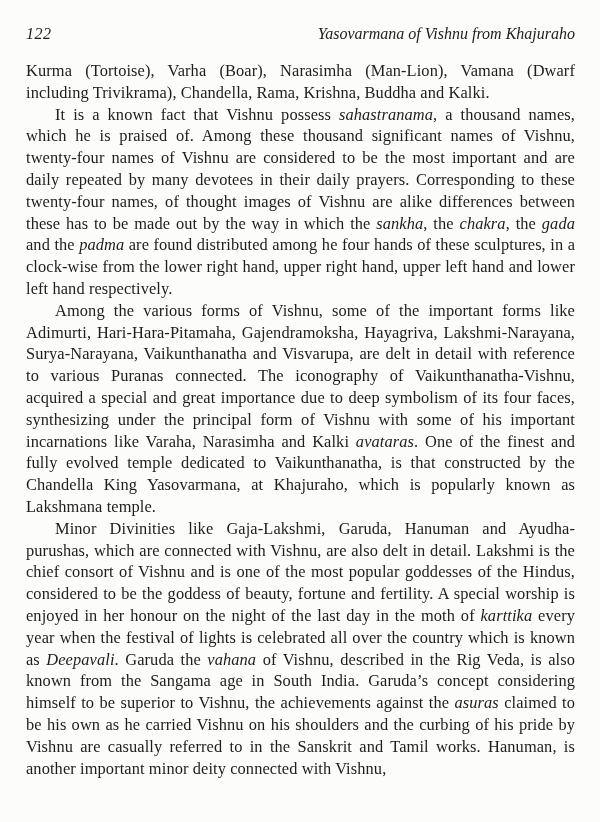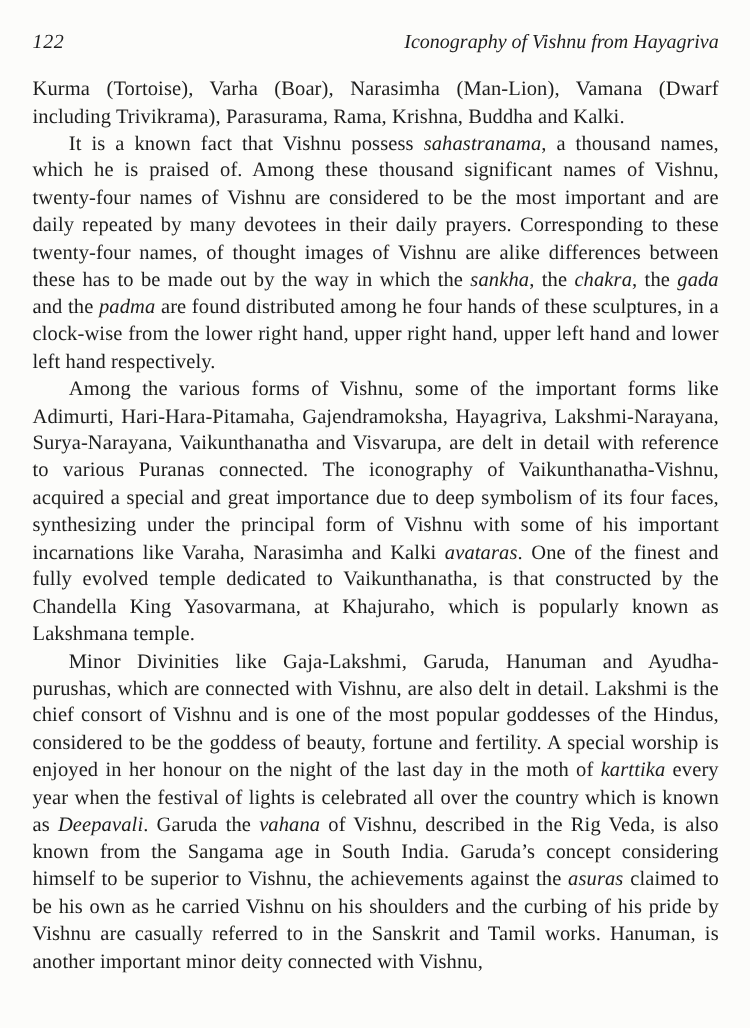--- a/index.html
+++ b/index.html
@@ -51,21 +51,21 @@
   }
   .body-text em {
   }
 </style>
 </head>
 <body>
 
 <div class="page">
   <header class="running-head">
     <span class="page-number">122</span>
-    <span class="running-title">Iconography of Vishnu from Hayagriva</span>
+    <span class="running-title">Yasovarmana of Vishnu from Khajuraho</span>
   </header>
   <main class="body-text">
-      <p><span>Kurma (Tortoise), Varha (Boar), Narasimha (Man-Lion), Vamana (Dwarf including Trivikrama), Parasurama, Rama, Krishna, Buddha and Kalki.</span></p>
+      <p><span>Kurma (Tortoise), Varha (Boar), Narasimha (Man-Lion), Vamana (Dwarf including Trivikrama), Chandella, Rama, Krishna, Buddha and Kalki.</span></p>
       <p class="indent"><span>It is a known fact that Vishnu possess </span><em>sahastranama</em><span>, a thousand names, which he is praised of. Among these thousand significant names of Vishnu, twenty-four names of Vishnu are considered to be the most important and are daily repeated by many devotees in their daily prayers. Corresponding to these twenty-four names, of thought images of Vishnu are alike differences between these has to be made out by the way in which the </span><em>sankha</em><span>, the </span><em>chakra</em><span>, the </span><em>gada</em><span> and the </span><em>padma</em><span> are found distributed among he four hands of these sculptures, in a clock-wise from the lower right hand, upper right hand, upper left hand and lower left hand respectively.</span></p>
       <p class="indent"><span>Among the various forms of Vishnu, some of the important forms like Adimurti, Hari-Hara-Pitamaha, Gajendramoksha, Hayagriva, Lakshmi-Narayana, Surya-Narayana, Vaikunthanatha and Visvarupa, are delt in detail with reference to various Puranas connected. The iconography of Vaikunthanatha-Vishnu, acquired a special and great importance due to deep symbolism of its four faces, synthesizing under the principal form of Vishnu with some of his important incarnations like Varaha, Narasimha and Kalki </span><em>avataras</em><span>. One of the finest and fully evolved temple dedicated to Vaikunthanatha, is that constructed by the Chandella King Yasovarmana, at Khajuraho, which is popularly known as Lakshmana temple.</span></p>
       <p class="indent"><span>Minor Divinities like Gaja-Lakshmi, Garuda, Hanuman and Ayudha-purushas, which are connected with Vishnu, are also delt in detail. Lakshmi is the chief consort of Vishnu and is one of the most popular goddesses of the Hindus, considered to be the goddess of beauty, fortune and fertility. A special worship is enjoyed in her honour on the night of the last day in the moth of </span><em>karttika</em><span> every year when the festival of lights is celebrated all over the country which is known as </span><em>Deepavali</em><span>. Garuda the </span><em>vahana</em><span> of Vishnu, described in the Rig Veda, is also known from the Sangama age in South India. Garuda’s concept considering himself to be superior to Vishnu, the achievements against the </span><em>asuras</em><span> claimed to be his own as he carried Vishnu on his shoulders and the curbing of his pride by Vishnu are casually referred to in the Sanskrit and Tamil works. Hanuman, is another important minor deity connected with Vishnu,</span></p>
     </main>
 </div>
 
 </body></html>

